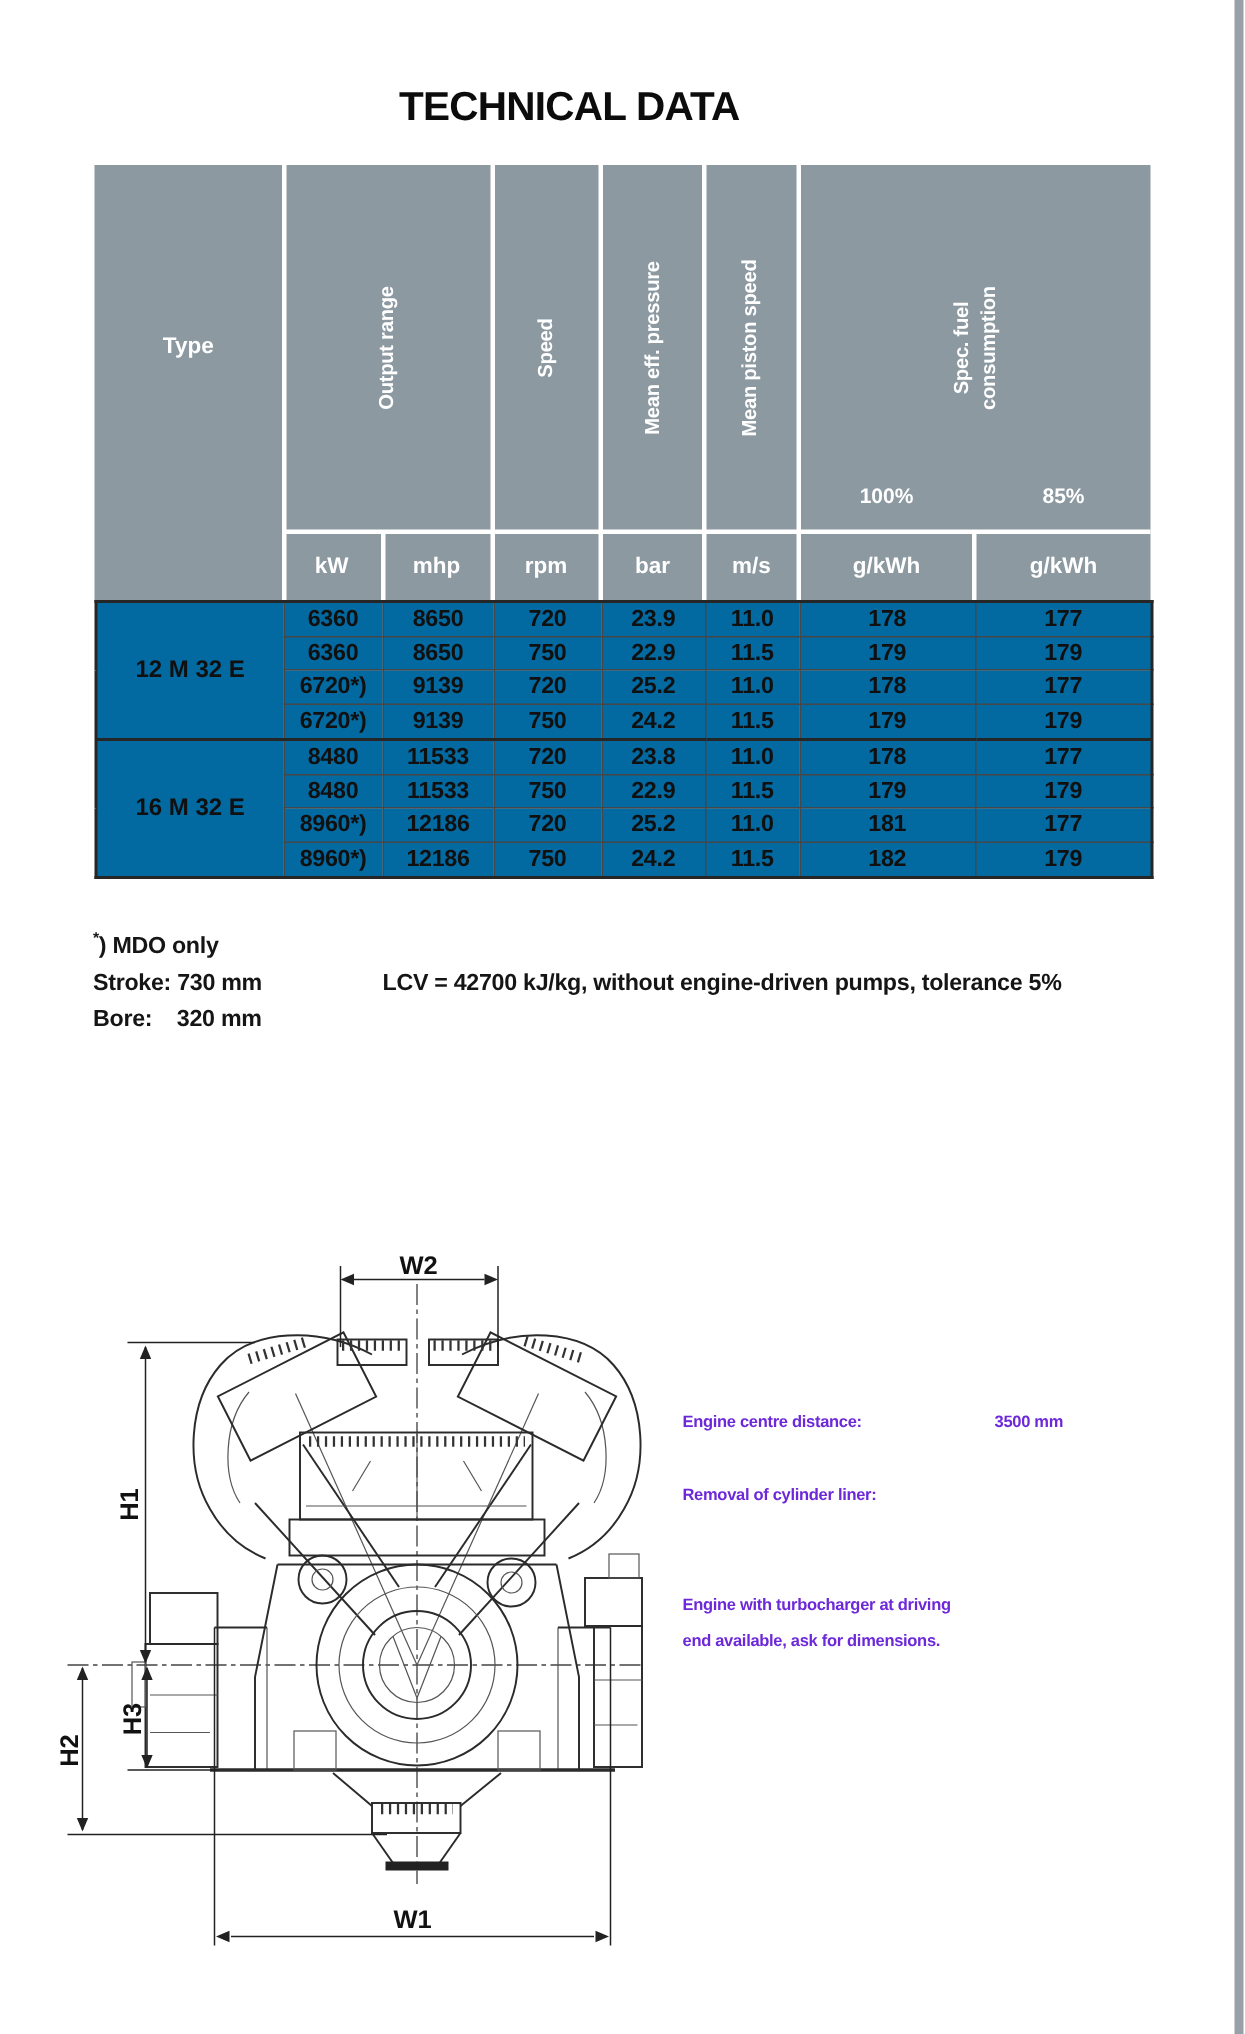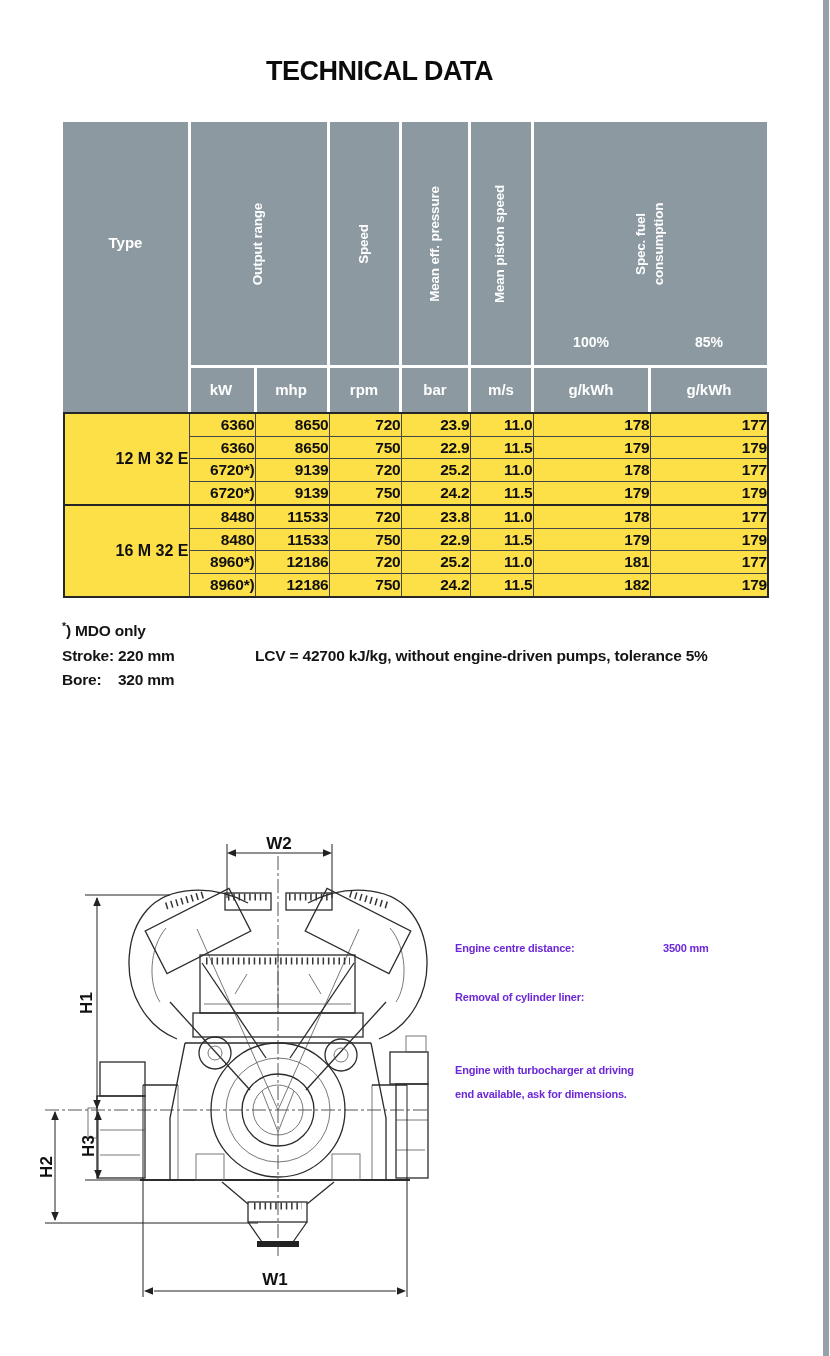--- a/index.html
+++ b/index.html
@@ -3,37 +3,37 @@
 <meta charset="utf-8">
 <style>
   html,body{margin:0;padding:0;background:#fff}
   .page{position:relative;width:830px;height:1356px;background:#ffffff;
         font-family:"Liberation Sans",sans-serif;color:#1a1a1a;overflow:hidden}
   .edge-right{position:absolute;top:0;right:1px;width:6px;height:1356px;background:#99A1A8}
   .title{position:absolute;left:0;top:56px;width:759px;text-align:center;
          font-size:27px;font-weight:bold;letter-spacing:-0.5px;color:#0c0c0c}
 
   
-  .ttable{position:absolute;left:63px;top:122px;width:624px;height:476px}
+  .ttable{position:absolute;left:63px;top:110px;width:624px;height:476px}
   .thead{position:absolute;left:0;top:0;width:704px;height:290px;background:#8C99A1}
   .wsep{position:absolute;background:#ffffff}
   .vlab{position:absolute;width:200px;height:18px;line-height:18px;text-align:center;
         color:#fff;font-size:13.5px;font-weight:bold;letter-spacing:-0.2px;
         transform:rotate(-90deg);white-space:nowrap}
   .vlab2{position:absolute;width:200px;height:36px;line-height:18px;text-align:center;
         color:#fff;font-size:13.5px;font-weight:bold;letter-spacing:-0.2px;
         transform:rotate(-90deg);white-space:nowrap}
   .hlab{position:absolute;color:#fff;font-weight:bold;text-align:center;font-size:15px}
   .pctlab{position:absolute;color:#fff;font-weight:bold;text-align:center;font-size:14px;width:80px}
   .ulab{position:absolute;top:246px;height:44px;line-height:44px;width:80px;
         color:#fff;font-weight:bold;font-size:15px;text-align:center}
   table.data{position:absolute;left:0;top:290px;width:704px;height:186px;
         border-collapse:collapse;table-layout:fixed;border:2px solid #262626;background:#fff}
-  table.data td{border:1px solid #474747;text-align:right;vertical-align:middle;
-        font-size:15.5px;font-weight:bold;letter-spacing:-0.2px;padding:0;color:#101010;background:#fde047}
+  table.data td{border:1px solid #474747;text-align:center;vertical-align:middle;
+        font-size:15.5px;font-weight:bold;letter-spacing:-0.2px;padding:0;color:#101010;background:#0369a1}
   table.data td.type{font-size:16px;letter-spacing:0}
   table.data tr.gs td{border-top:2px solid #262626}
 
   
   .noteline{position:absolute;font-size:15.5px;font-weight:bold;letter-spacing:-0.2px;
         color:#151515;white-space:pre}
   .sup{font-size:10.5px;vertical-align:super;line-height:0}
 
   
   .sideline{position:absolute;font-size:11px;font-weight:bold;letter-spacing:-0.2px;color:#6d28d9}
@@ -177,21 +177,21 @@
           <td>24.2</td>
           <td>11.5</td>
           <td>182</td>
           <td>179</td>
         </tr>
       </tbody>
     </table>
   </div>
 
   <div class="noteline" style="left:62px;top:622px"><span class="sup">*</span><span>) MDO only</span></div>
-  <div class="noteline" style="left:62px;top:647px">Stroke: 220 mm</div>
+  <div class="noteline" style="left:62px;top:647px">Stroke: 730 mm</div>
   <div class="noteline" style="left:62px;top:671px">Bore:    320 mm</div>
   <div class="noteline" style="left:255px;top:647px">LCV = 42700 kJ/kg, without engine-driven pumps, tolerance 5%</div>
 
   <svg class="drawing" viewBox="28 818 420 502">
 
     <g>
       <line class="cl" x1="45" y1="1110" x2="428" y2="1110"></line>
       <line class="cl" x1="278" y1="856" x2="278" y2="1256"></line>
       <line class="thin" x1="278" y1="1110" x2="197" y2="929"></line>
       <line class="thin" x1="278" y1="1110" x2="359" y2="929"></line>

